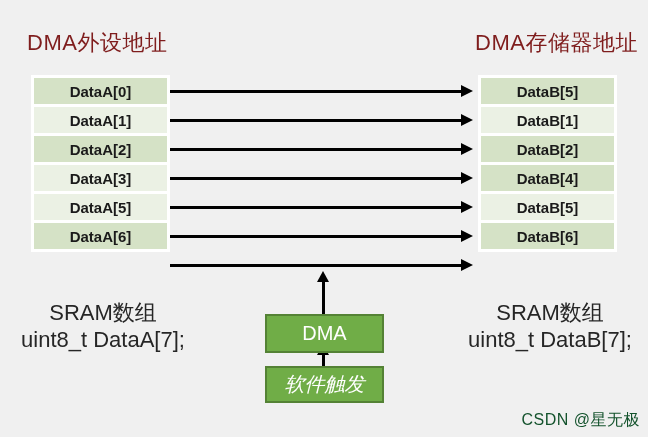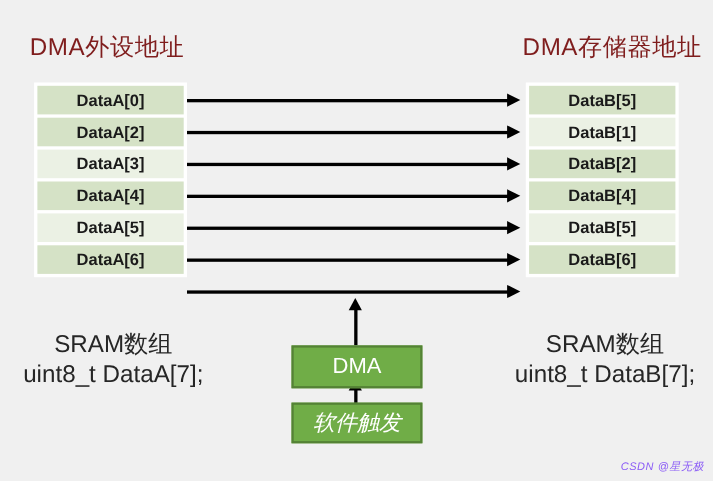--- a/index.html
+++ b/index.html
@@ -70,36 +70,36 @@
   .caption{
     position:absolute;top:299px;width:220px;text-align:center;
     font-size:22px;line-height:27px;color:#262626;white-space:nowrap;
   }
   .caption-left{left:-7px;}
   .caption-right{left:440px;}
 
   
   .watermark{
     position:absolute;right:8px;bottom:6px;
-    font-size:10px;color:#8b5cf6;letter-spacing:.5px;font-style:italic;
+    font-size:16px;color:#14532d;letter-spacing:.5px;
   }
 </style>
 </head>
 <body style="--accent: #70ad47; --accent-border: #548235; --band-dark: #d5e2c6; --band-light: #ebf1e4; --background: #f0f0f0; --arrow: #000000;">
 
 <div class="stage">
 
   <div class="title title-left">DMA外设地址</div>
   <div class="title title-right">DMA存储器地址</div>
 
   <div class="band-table left">
     <div class="band-row dark">DataA[0]</div>
+    <div class="band-row light">DataA[1]</div>
     <div class="band-row dark">DataA[2]</div>
     <div class="band-row light">DataA[3]</div>
-    <div class="band-row dark">DataA[4]</div>
     <div class="band-row light">DataA[5]</div>
     <div class="band-row dark">DataA[6]</div>
   </div>
 
   <div class="band-table right">
     <div class="band-row dark">DataB[5]</div>
     <div class="band-row light">DataB[1]</div>
     <div class="band-row dark">DataB[2]</div>
     <div class="band-row dark">DataB[4]</div>
     <div class="band-row light">DataB[5]</div>

